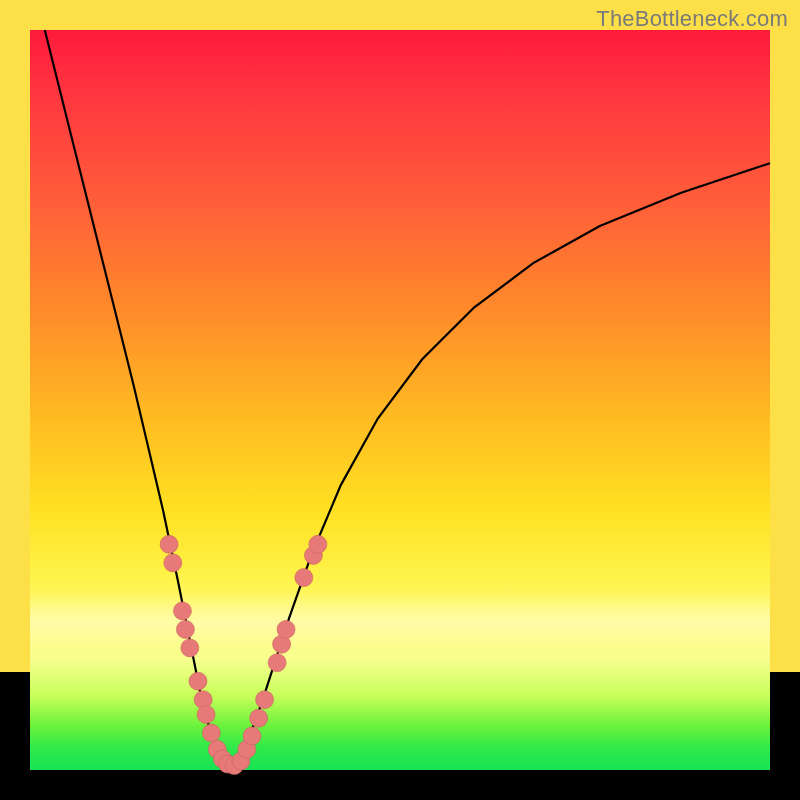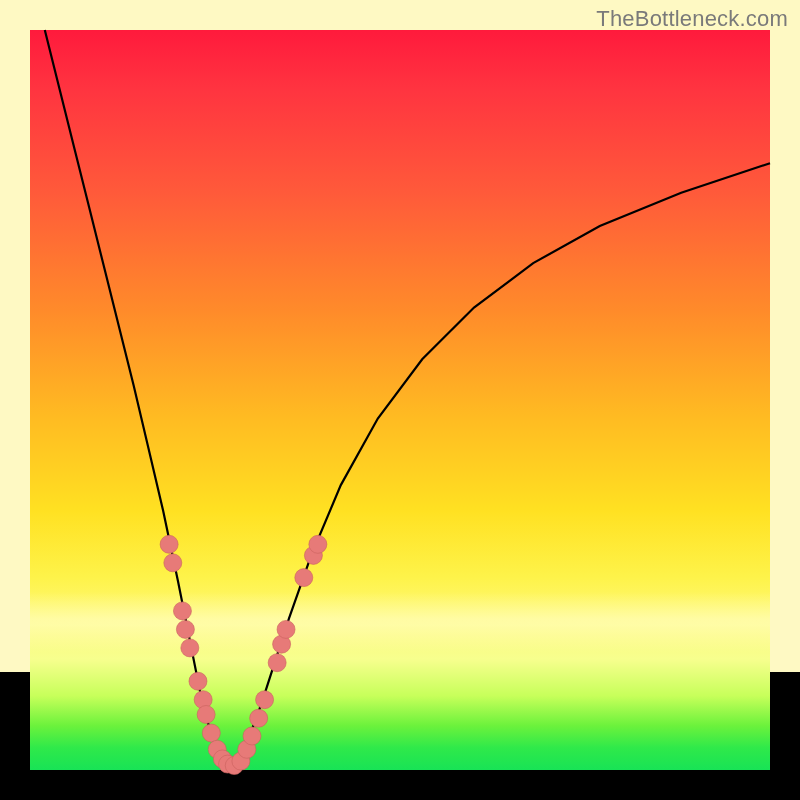--- a/index.html
+++ b/index.html
@@ -8,21 +8,21 @@
     width: 800px;
     height: 800px;
     overflow: hidden;
     background: #000;
     font-family: Arial, Helvetica, sans-serif;
   }
   .frame {
     position: relative;
     width: 800px;
     height: 672px;
-    background: #fef9c3;
+    background: #fde047;
   }
   .plot-area {
     position: absolute;
     left: 30px;
     top: 30px;
     width: 740px;
     height: 740px;
     
     background: linear-gradient(
       to bottom,

